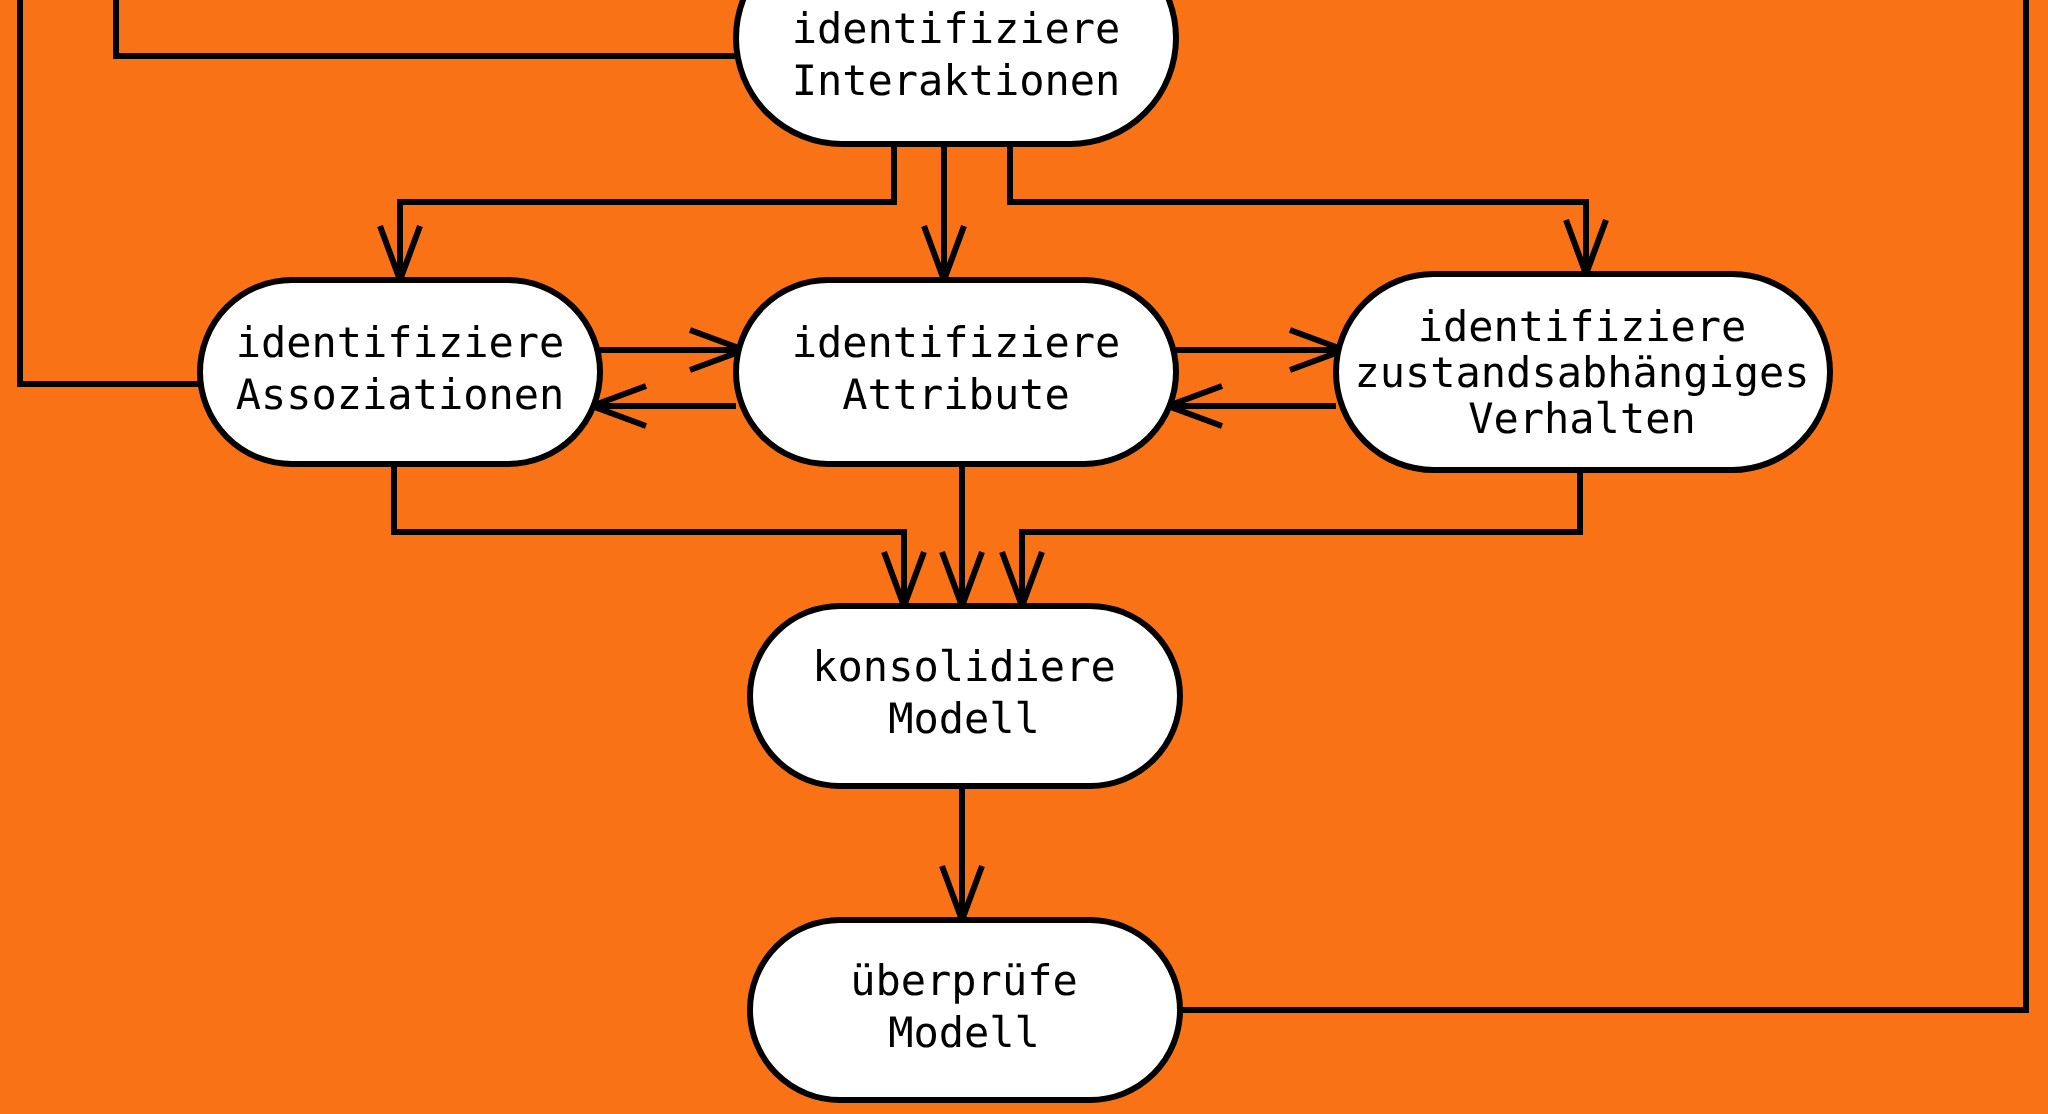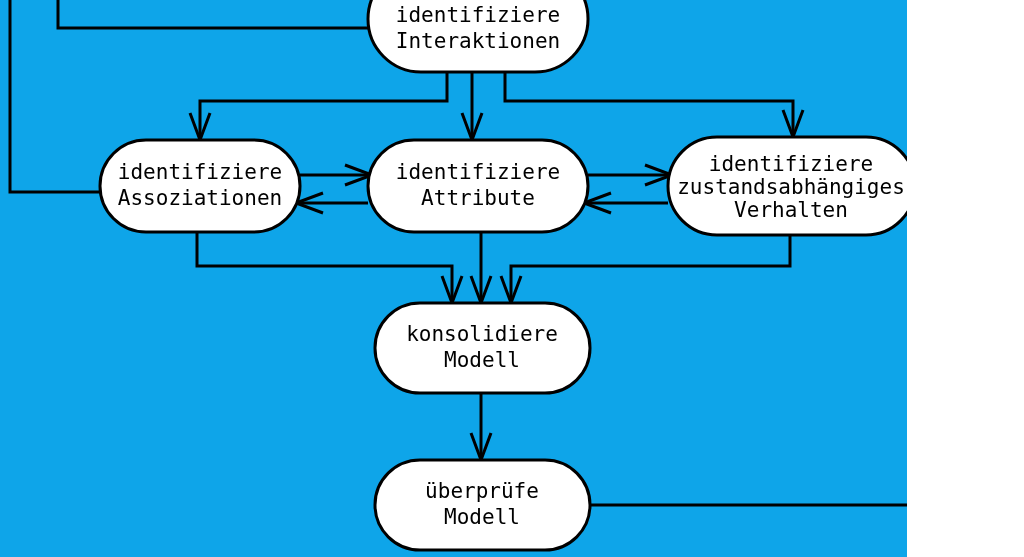--- a/index.html
+++ b/index.html
@@ -2,23 +2,23 @@
 <html><head>
 <meta charset="utf-8">
 <style>
   html, body {
     margin: 0;
     padding: 0;
     background: #ffffff;
   }
   #diagram-root {
     position: relative;
-    width: 907px;
+    width: 1024px;
     height: 557px;
-    background: #0ea5e9;
+    background: #f97316;
     overflow: hidden;
     font-family: "DejaVu Sans Mono", "Liberation Mono", monospace;
   }
   svg.flow {
     display: block;
     width: 1024px;
     height: 557px;
   }
   .node-shape {
     fill: #ffffff;

